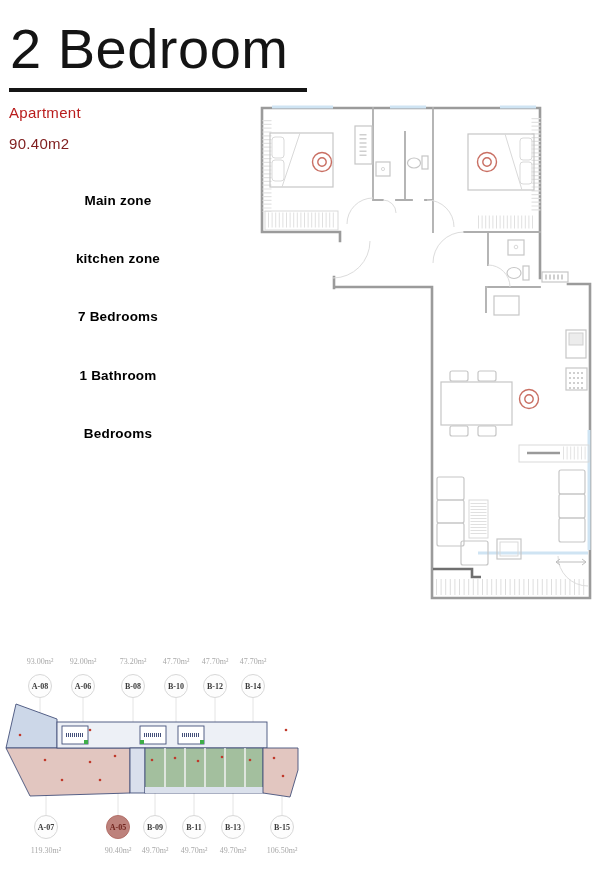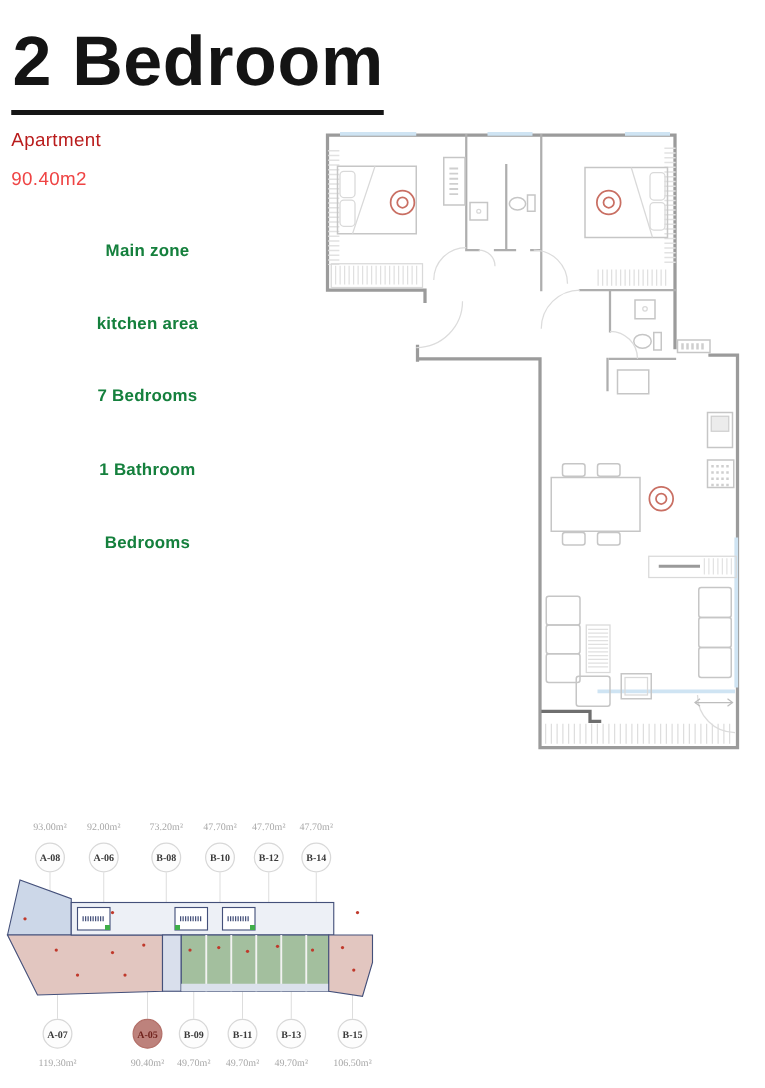--- a/index.html
+++ b/index.html
@@ -1,48 +1,48 @@
 <!DOCTYPE html>
 <html><head>
 <meta charset="utf-8">
 <style>
   html,body{margin:0;padding:0;}
   body{width:612px;height:870px;background:#ffffff;position:relative;overflow:hidden;
        font-family:"Liberation Sans",sans-serif;}
   .abs{position:absolute;}
-  .page-title{left:10px;top:20px;font-size:56px;font-weight:bold;letter-spacing:.5px;
+  .page-title{left:10px;top:20px;font-size:56px;font-weight:normal;letter-spacing:.5px;
               color:#141414;line-height:1.05;white-space:nowrap;}
   .title-rule{left:9px;top:88px;width:298px;height:4px;background:#151515;}
   .type-label{left:9px;top:104px;font-size:15px;color:#b91c1c;letter-spacing:.3px;}
   .area-label{left:9px;top:135px;font-size:15px;letter-spacing:.3px;}
   .feature{left:20px;width:196px;text-align:center;font-size:13.5px;font-weight:bold;
-           color:#15803d;letter-spacing:.2px;}
+           color:#000000;letter-spacing:.2px;}
   svg text{font-family:"Liberation Serif",serif;}
   .unit-id{font-size:8px;font-weight:bold;fill:#3a3a3a;text-anchor:middle;}
   .unit-area{font-size:8px;fill:#a8a8a8;text-anchor:middle;}
   .unit-circle{fill:#fdfdfd;stroke:#d8d8d8;stroke-width:1;}
   .leader{stroke:#dddddd;stroke-width:.8;}
   .wall-ext{stroke:#9b9b9b;stroke-width:2.6;fill:none;stroke-linecap:square;}
   .wall-int{stroke:#aeaeae;stroke-width:1.8;fill:none;stroke-linecap:square;}
   .furn{stroke:#c6c6c6;stroke-width:1.2;fill:none;}
   .furn-lt{stroke:#d9d9d9;stroke-width:1;fill:none;}
   .arc{stroke:#dcdcdc;stroke-width:1;fill:none;}
   .lamp{fill:none;stroke-width:1.4;}
   .site-wall{stroke:#44507a;stroke-width:.9;}
 </style>
 </head>
 <body>
 
 <div class="abs page-title">2 Bedroom</div>
 <div class="abs title-rule"></div>
 <div class="abs type-label">Apartment</div>
-<div class="abs area-label" style="color:#ef4444;">90.40m2</div>
+<div class="abs area-label" style="color:#7f1d1d;">90.40m2</div>
 
 <div class="abs feature" style="top:193px;">Main zone</div>
-<div class="abs feature" style="top:251px;">kitchen area</div>
+<div class="abs feature" style="top:251px;">kitchen zone</div>
 <div class="abs feature" style="top:309px;">7 Bedrooms</div>
 <div class="abs feature" style="top:368px;">1 Bathroom</div>
 <div class="abs feature" style="top:426px;">Bedrooms</div>
 
 <svg class="abs" style="left:250px;top:95px;" width="362" height="560" viewBox="250 95 362 560">
 
   <path class="wall-ext" d="
     M262,108 H540 M262,108 V232 M262,232 H340 M340,232 V241
     M334,277 V288 M334,287 H432 M432,287 V598 M432,598 H590
     M590,598 V284 M590,284 H568 M540,108 V278"></path>

